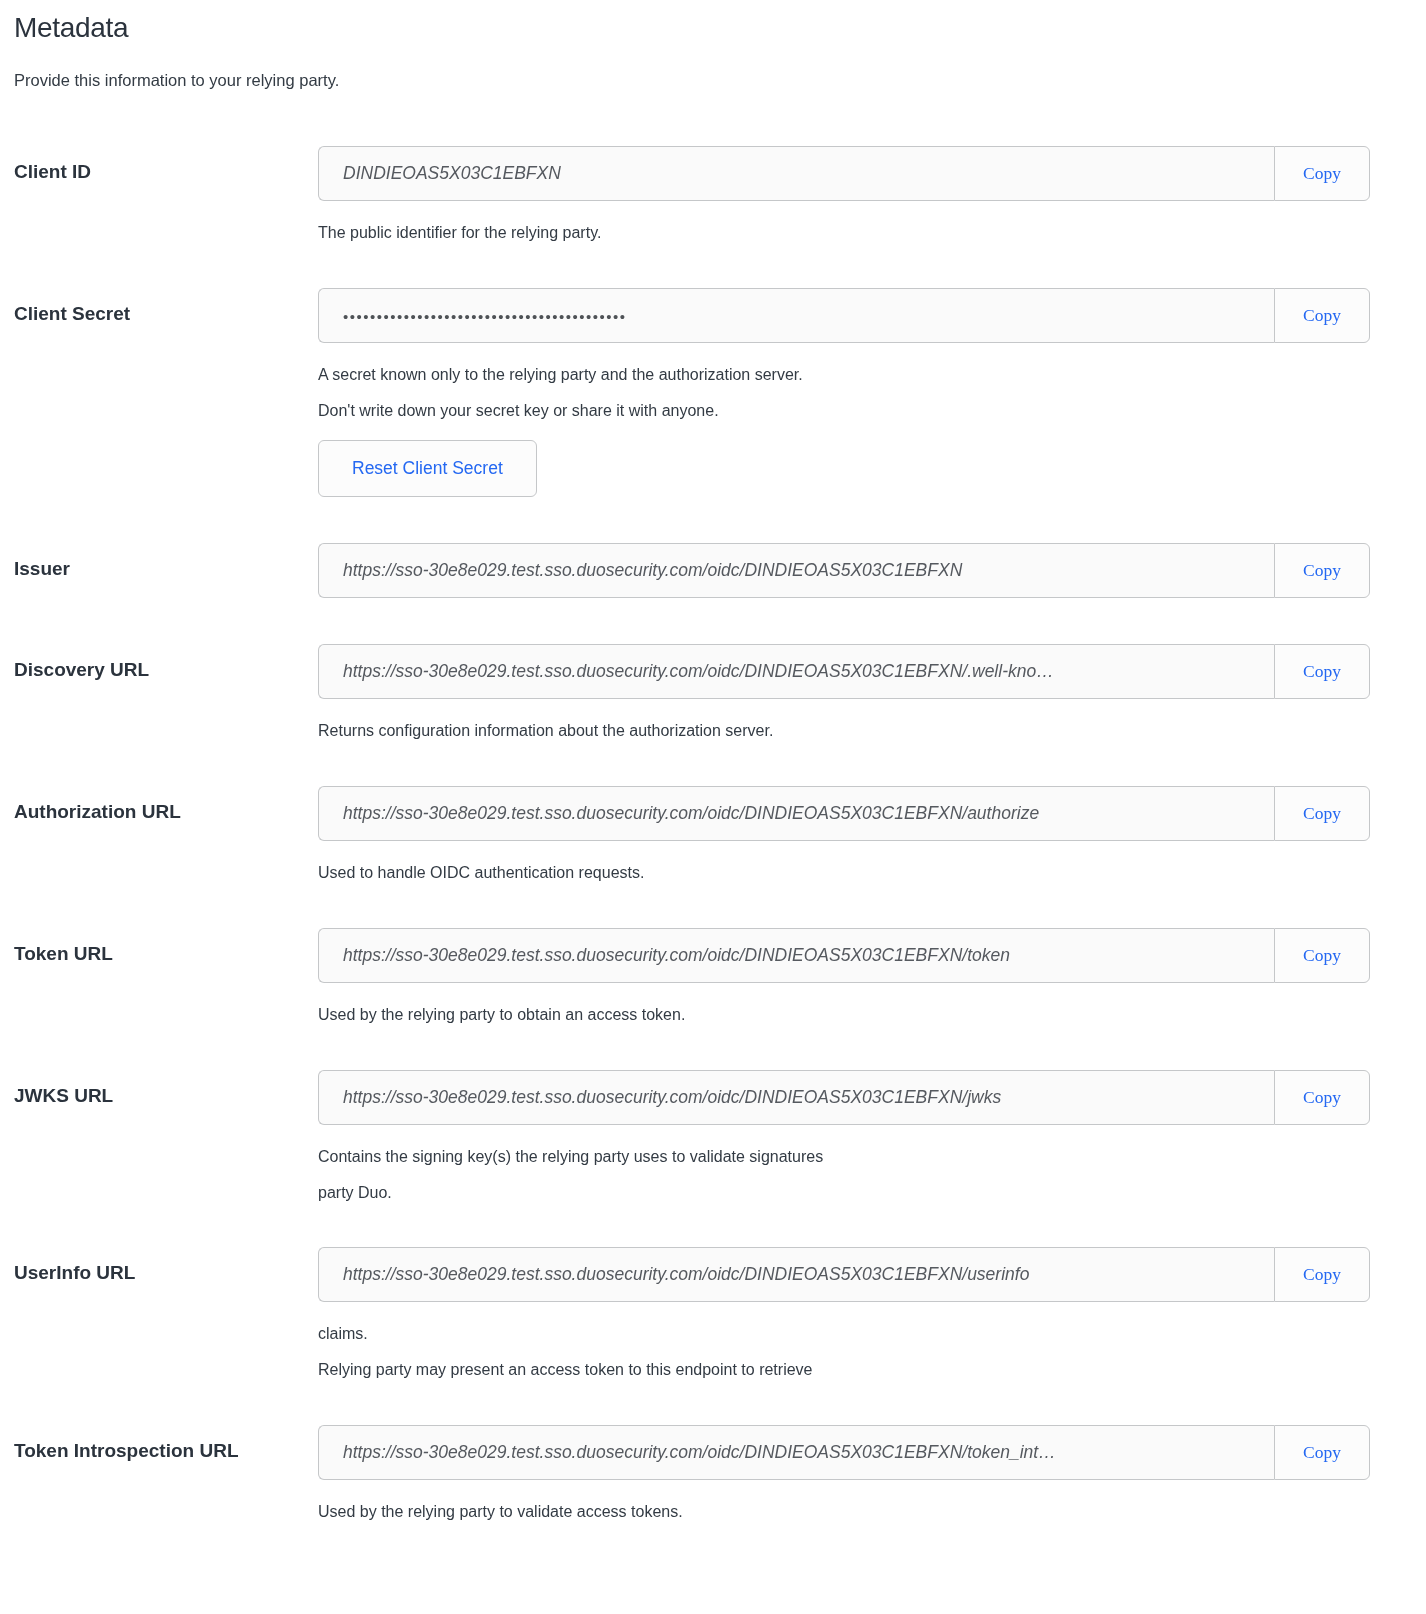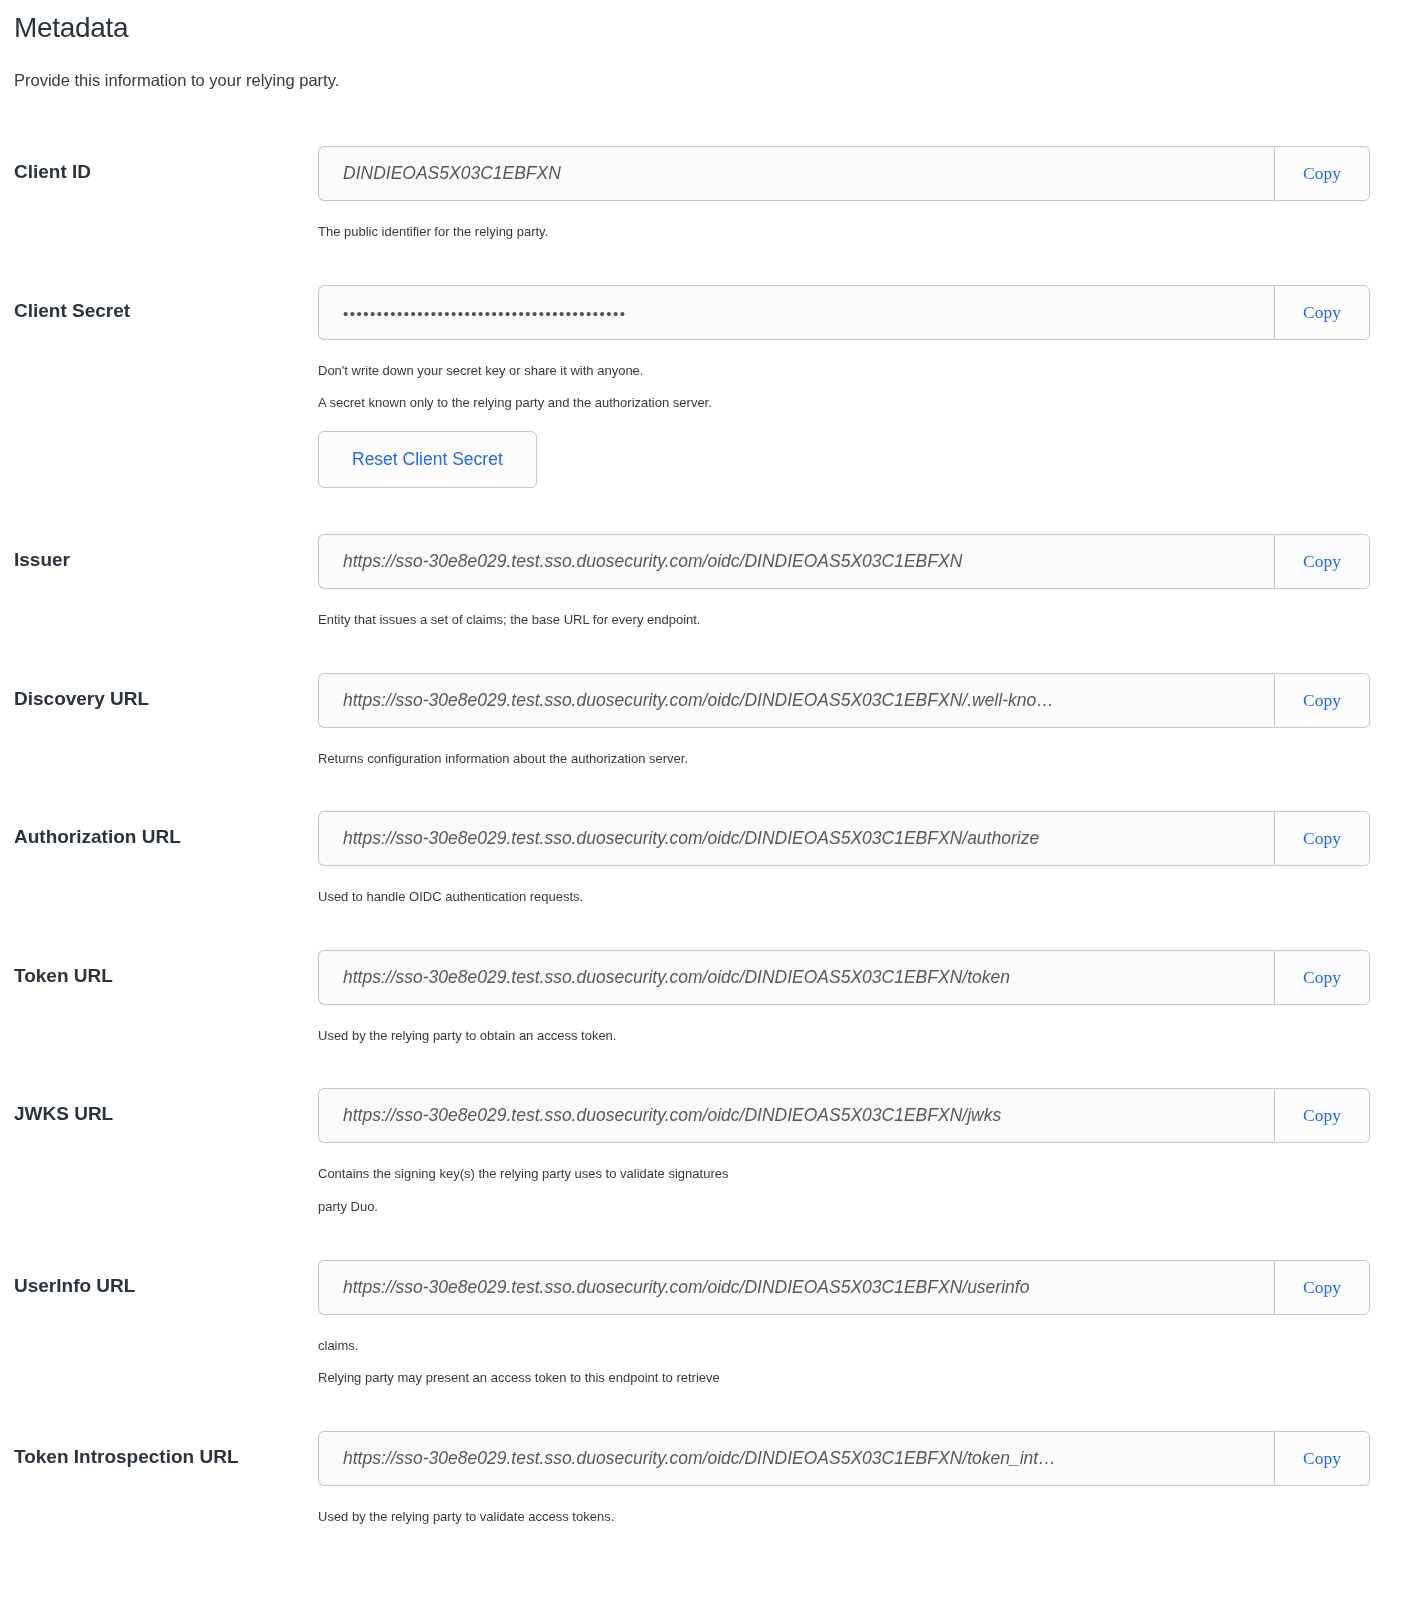--- a/index.html
+++ b/index.html
@@ -93,21 +93,21 @@
     font-size: 17.5px;
     color: var(--accent);
     cursor: pointer;
   }
   .help {
     margin-top: 24px;
     max-width: 640px;
   }
   .help p {
     margin: 0 0 19px 0;
-    font-size: 13px;
+    font-size: 16px;
     line-height: 1.05;
     color: var(--body-text);
   }
   .help p:last-child { margin-bottom: 0; }
   button.reset-btn {
     display: block;
     margin-top: 21px;
     height: 57px;
     padding: 1px 33px;
     background: var(--btn-bg);
@@ -145,39 +145,36 @@
   <div class="form-row">
     <div class="label-col">
       <span class="field-label">Client Secret</span>
     </div>
     <div class="input-col">
       <div class="input-group">
         <input class="field-input masked" type="text" readonly="" value="••••••••••••••••••••••••••••••••••••••••••" style="">
         <button class="copy-btn" type="button">Copy</button>
       </div>
       <div class="help">
+            <p>A secret known only to the relying party and the authorization server.</p>
             <p>Don't write down your secret key or share it with anyone.</p>
-            <p>A secret known only to the relying party and the authorization server.</p>
           </div>
       <button class="reset-btn" type="button">Reset Client Secret</button>
     </div>
   </div>
 
   <div class="form-row">
     <div class="label-col">
       <span class="field-label">Issuer</span>
     </div>
     <div class="input-col">
       <div class="input-group">
         <input class="field-input" type="text" readonly="" value="https://sso-30e8e029.test.sso.duosecurity.com/oidc/DINDIEOAS5X03C1EBFXN" style="">
         <button class="copy-btn" type="button">Copy</button>
       </div>
-      <div class="help">
-            <p>Entity that issues a set of claims; the base URL for every endpoint.</p>
-          </div>
 
     </div>
   </div>
 
   <div class="form-row">
     <div class="label-col">
       <span class="field-label">Discovery URL</span>
     </div>
     <div class="input-col">
       <div class="input-group">

